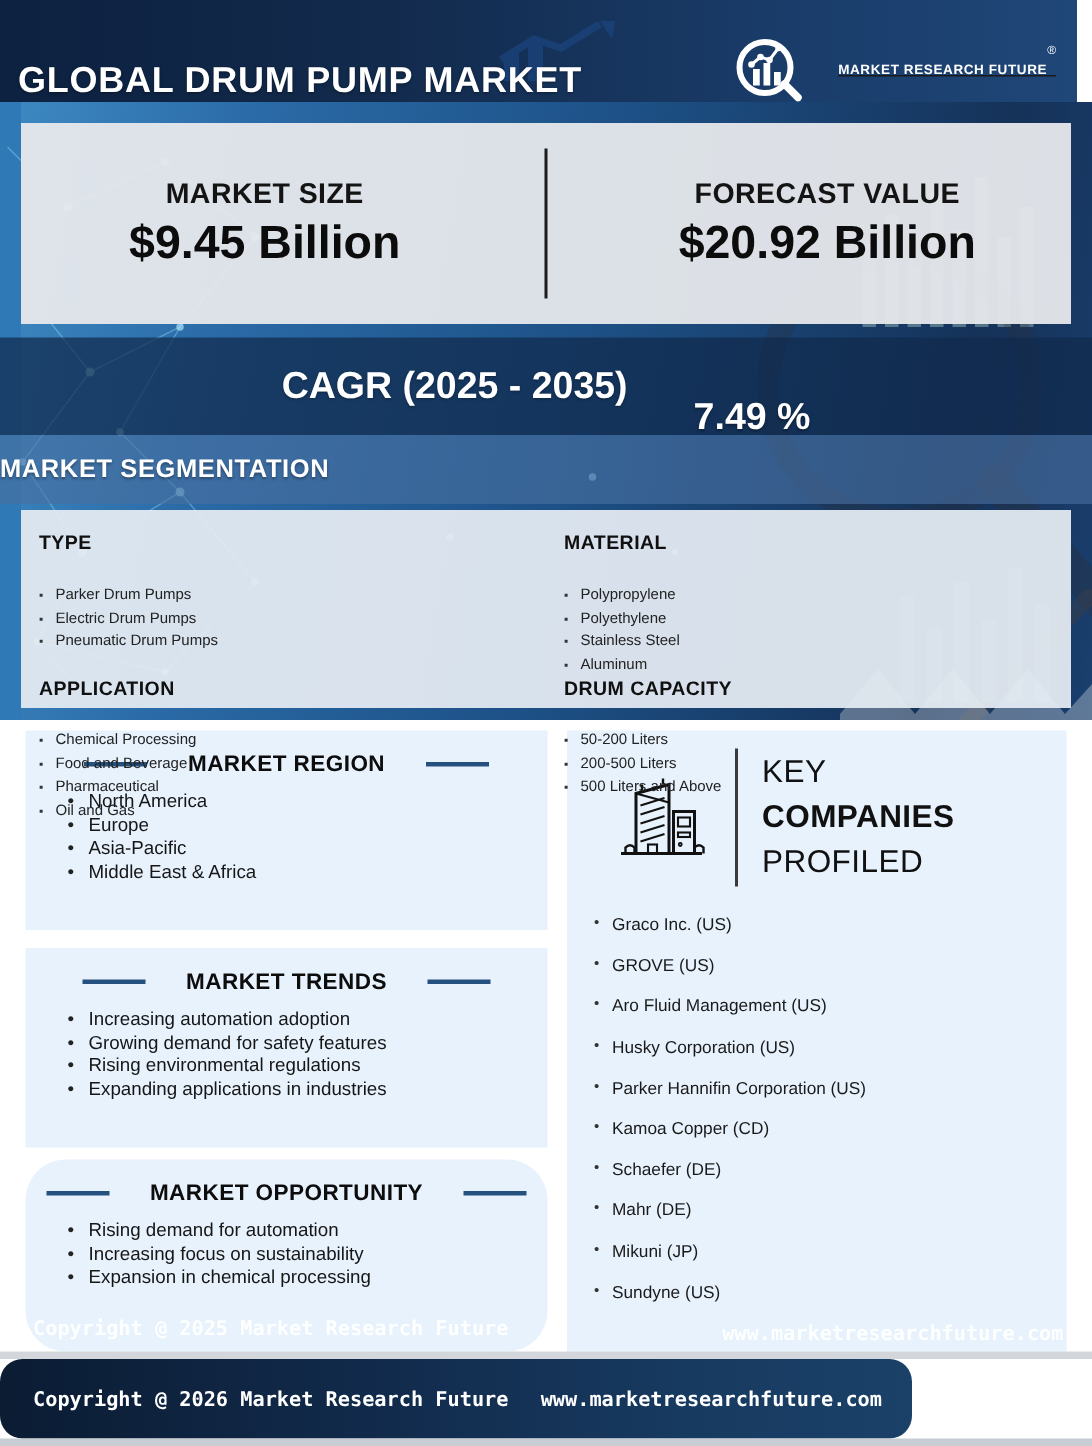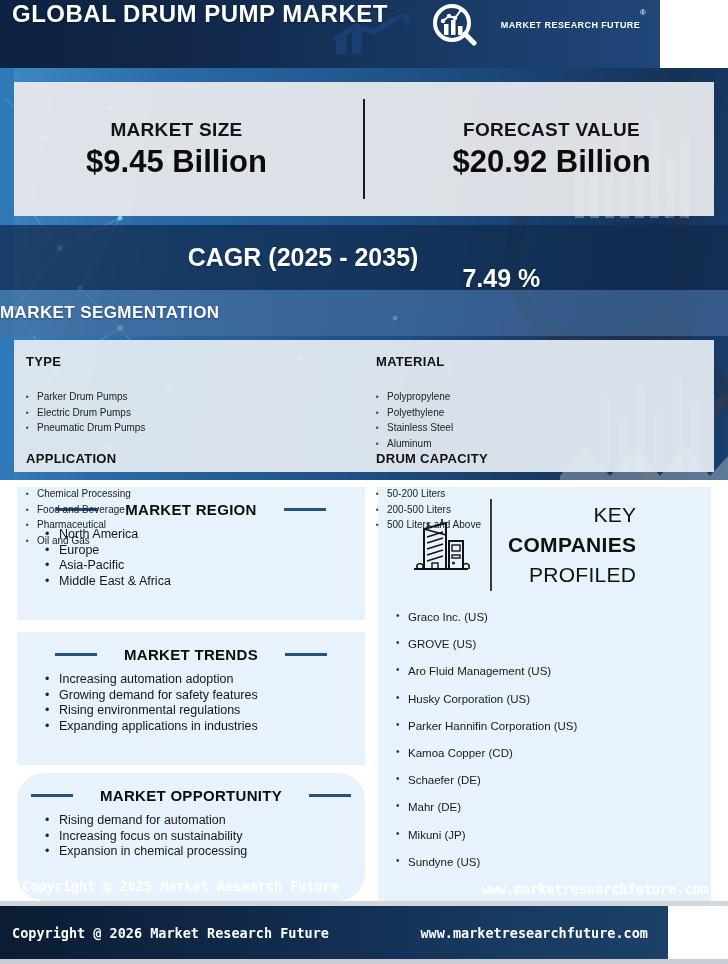--- a/index.html
+++ b/index.html
@@ -4,33 +4,33 @@
 <style>
   * { margin:0; padding:0; box-sizing:border-box; }
   html,body { width:728px; height:964px; }
   body {
     position:relative; overflow:hidden; background:#ffffff;
     font-family:"Liberation Sans", sans-serif; color:#1a1a1a;
   }
 
   
   .header {
-    position:absolute; top:0; left:0; width:660px; height:68px;
+    position:absolute; top:0; left:0; width:718px; height:68px;
     background:linear-gradient(90deg,#0d2140 0%,#122a4c 35%,#1a3d6b 75%,#1f4778 100%);
-    display:flex; align-items:flex-start; justify-content:space-between;
+    display:flex; align-items:flex-end; justify-content:space-between;
     padding:0 14px 0 12px; z-index:5;
   }
   .header-title {
     color:#ffffff; font-size:24px; font-weight:bold; letter-spacing:0.5px;
     text-shadow:0 1px 2px rgba(0,0,0,0.4); position:relative; z-index:2;
   }
   .header-decor {
     position:absolute; left:330px; top:14px; width:80px; height:44px; opacity:0.55; z-index:1;
   }
-  .logo { display:flex; align-items:center; gap:24px; position:relative; z-index:2; }
+  .logo { display:flex; align-items:center; gap:24px; position:relative; z-index:2;text-decoration:underline; }
   .logo-text { color:#ffffff; font-size:9px; font-weight:bold; letter-spacing:0.4px; }
   .logo-reg { color:#ffffff; font-size:8px; vertical-align:super; position:relative; top:-7px; }
 
   
   .hero-wrap {
     position:absolute; top:68px; left:0; width:728px; height:412px;
     background:linear-gradient(100deg,#3e8ac2 0%,#2a6aa6 22%,#1d5187 52%,#153259 85%,#1a3f6e 100%);
   }
   .hero-decor { position:absolute; top:0; left:0; width:728px; height:412px; z-index:0; }
 
@@ -98,21 +98,21 @@
 
   .card-list { list-style:none; margin:9px 0 0 28px; }
   .card-list li {
     font-size:12.5px; color:#161616; line-height:15.6px; position:relative; padding-left:14px;
   }
   .card-list li::before {
     content:"•"; position:absolute; left:0; top:0; color:#222;
   }
 
   
-  .kc-header { display:flex; align-items:center; margin:12px 0 0 34px;text-align:right; }
+  .kc-header { display:flex; align-items:center; margin:12px 0 0 34px; }
   .kc-icon { width:58px; height:60px; flex:0 0 58px; }
   .kc-divider { width:2px; height:92px; background:#3a3a3a; margin:0 16px 0 20px; }
   .kc-title { font-size:21px; color:#111; line-height:30px; letter-spacing:0.3px; }
   .kc-title .bold { font-weight:bold; }
 
   .kc-list { list-style:none; margin:20px 0 0 18px; }
   .kc-list li {
     font-size:11.5px; color:#1a1a1a; position:relative; padding-left:12px; margin-bottom:15.2px;
   }
   .kc-list li::before {
@@ -123,23 +123,23 @@
   .watermark {
     position:absolute; color:rgba(255,255,255,0.95); font-weight:bold;
     font-family:"DejaVu Sans Mono", monospace; font-size:13.5px; z-index:3; white-space:nowrap;
   }
   .watermark-left { left:22px; top:878px; }
   .watermark-right { right:19px; top:881px; }
 
   
   .footer-gap { position:absolute; top:901px; left:0; width:728px; height:5px; background:#d3d7dc; }
   .footer {
-    position:absolute; top:906px; left:0; width:668px; height:53px;
+    position:absolute; top:906px; left:0; width:608px; height:53px;
     background:linear-gradient(90deg,#0b1c33 0%,#122c4e 45%,#173a60 75%,#1b4168 100%);
-    display:flex; align-items:center; justify-content:space-between; padding:0 20px 0 12px;
+    display:flex; align-items:center; justify-content:space-between; padding:0 20px 0 22px;border-radius:15px;
   }
   .footer-text {
     color:#ffffff; font-weight:bold; font-family:"DejaVu Sans Mono", monospace; font-size:13.5px;
   }
   .footer-strip { position:absolute; top:959px; left:0; width:728px; height:5px; background:#c8cdd3; }
 </style>
 </head>
 <body>
 
 <div class="header">

